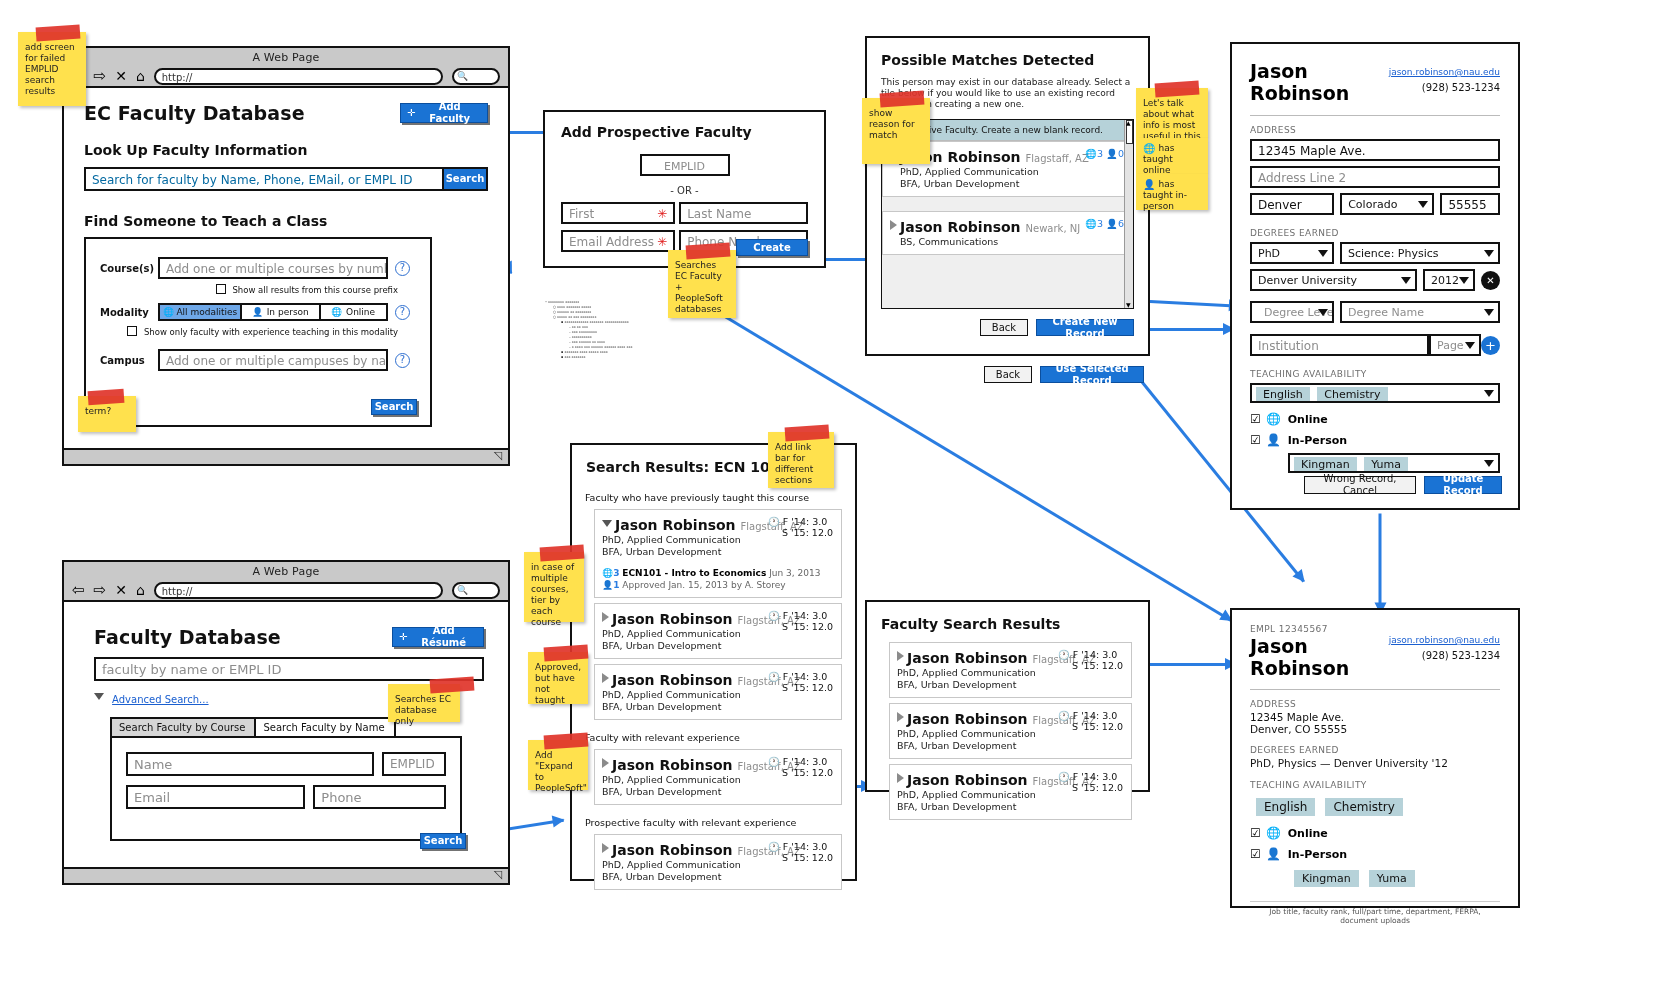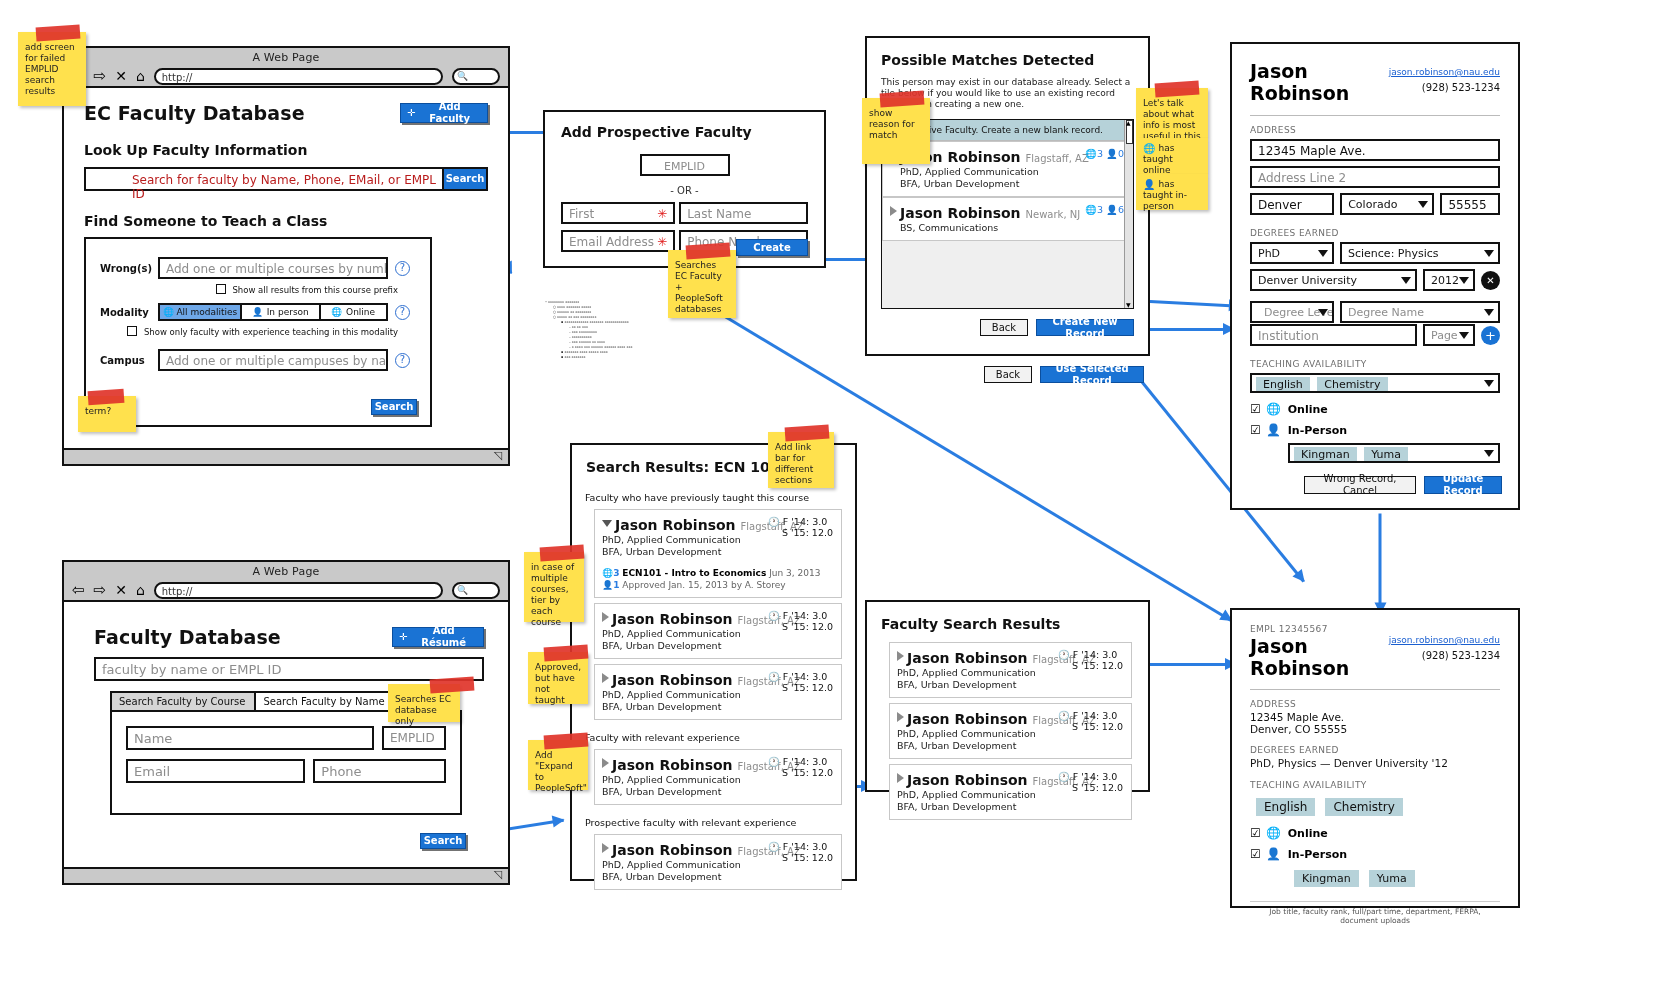--- a/index.html
+++ b/index.html
@@ -139,30 +139,30 @@
       <h1 class="sect">EC Faculty Database</h1>
       <div class="btn-blue" style="width:88px;height:20px;">
         <span>✛</span>
           <span>Add Faculty</span>
       </div>
     </div>
 
     <h2 class="sect" style="margin-top:18px;">Look Up Faculty Information</h2>
 
     <div style="display:flex; margin-top:9px; border:2px solid #111; height:24px;">
-      <div style="flex:1; font-size:12px; color:#b91c1c; padding:4px 6px;margin-left:40px;">Search for faculty by Name, Phone, EMail, or EMPL ID</div>
+      <div style="flex:1; font-size:12px; color:#0369a1; padding:4px 6px;">Search for faculty by Name, Phone, EMail, or EMPL ID</div>
       <div class="btn-blue" style="width:44px; box-shadow:none; border:none; border-left:2px solid #111;">Search</div>
     </div>
 
     <h2 class="sect" style="margin-top:22px;">Find Someone to Teach a Class</h2>
 
     <div class="panel" style="position:relative; left:0; top:8px; width:348px; height:190px; border:2px solid #111;">
 
       <div style="display:flex; align-items:center; padding:18px 0 0 14px;">
-        <div class="lbl" style="width:58px; font-weight:bold; font-size:10px;">Wrong(s)</div>
+        <div class="lbl" style="width:58px; font-weight:bold; font-size:10px;">Course(s)</div>
         <div class="field" style="width:230px;">Add one or multiple courses by number or name</div>
         <div class="helpq" style="margin-left:7px;">?</div>
       </div>
       <div style="text-align:right; padding:5px 32px 0 0; font-size:8.5px; color:#111;">
         <span class="cbx"></span>
         <span style="margin-left:4px;">Show all results from this course prefix</span>
       </div>
 
       <div style="display:flex; align-items:center; padding:8px 0 0 14px;">
         <div class="lbl" style="width:58px; font-weight:bold; font-size:10px;">Modality</div>
@@ -221,20 +221,24 @@
     <div style="display:flex; justify-content:space-between; align-items:center;">
       <h1 class="sect">Faculty Database</h1>
       <div class="btn-blue" style="width:92px;height:20px;">
         <span>✛</span>
           <span>Add Résumé</span>
       </div>
     </div>
 
     <div class="field" style="margin-top:9px; width:100%; height:24px; font-size:13px;">faculty by name or EMPL ID</div>
 
+    <div style="margin-top:7px;">
+      <span class="tri down"></span>
+      <a class="link ul">Advanced Search...</a>
+    </div>
 
     <div class="tabwrap" style="margin-top:10px; margin-left:16px;">
       <div class="tab">Search Faculty by Course</div>
       <div class="tab active" style="margin-left:-2px;">Search Faculty by Name</div>
     </div>
 
     <div class="panel" style="position:relative; left:16px; top:0; width:352px; height:105px;">
       <div style="display:flex; gap:8px; padding:14px 14px 0 14px;">
         <div class="field" style="flex:1; height:24px; font-size:13px;">Name</div>
         <div class="field" style="width:64px; height:24px; font-size:12px;">EMPLID</div>
@@ -302,21 +306,21 @@
   <div style="margin:9px 14px 0 14px; border:1px solid #111; height:190px; position:relative; background:#efefef; overflow:hidden;">
     <div style="background:#b6d2d9; font-size:9px; color:#111; padding:5px 8px; border-bottom:1px solid #bbb;">Prospective Faculty. Create a new blank record.</div>
 
     <div class="res-row" style="background:#fff;">
       <span class="tri"></span><span class="res-name">Jason Robinson</span><span class="res-loc">Flagstaff, AZ</span>
       <div class="res-sub" style="padding-left:10px;">PhD, Applied Communication</div>
       <div class="res-sub" style="padding-left:10px;">BFA, Urban Development</div>
       <div class="res-right"><span>🌐</span><span style="color:#2a7de1;">3</span> <span>👤</span><span style="color:#2a7de1;">0</span></div>
     </div>
 
-    <div class="res-row" style="background:#fff;">
+    <div class="res-row" style="background:#fff;margin-top:14px;">
       <span class="tri"></span><span class="res-name">Jason Robinson</span><span class="res-loc">Newark, NJ</span>
       <div class="res-sub" style="padding-left:10px;">BS, Communications</div>
       <div class="res-right"><span>🌐</span><span style="color:#2a7de1;">3</span> <span>👤</span><span style="color:#2a7de1;">6</span></div>
     </div>
 
 
     <div style="position:absolute; right:0; top:0; bottom:0; width:9px; background:#e3e3e3; border-left:1px solid #999;">
       <div style="position:absolute; top:0; left:1px; width:7px; height:24px; background:#fff; border:1px solid #333;"></div>
       <div style="position:absolute; top:-1px; left:1px; font-size:6px;">▲</div>
       <div style="position:absolute; bottom:0; left:1px; font-size:6px;">▼</div>
@@ -443,21 +447,21 @@
     <div style="display:flex; gap:6px; margin-top:5px; align-items:center;">
       <div class="selbox" style="flex:1.6;"><span>Denver University</span><span class="caret"></span></div>
       <div class="selbox" style="width:52px;"><span>2012</span><span class="caret"></span></div>
       <div style="width:19px;height:19px;border-radius:50%;background:#111;color:#fff;font-size:10px;display:flex;align-items:center;justify-content:center;">✕</div>
     </div>
 
     <div style="display:flex; gap:6px; margin-top:10px;">
       <div class="selbox ph" style="width:84px;padding-left:12px;"><span>Degree Level</span><span class="caret"></span></div>
       <div class="selbox ph" style="flex:1;"><span>Degree Name</span><span class="caret"></span></div>
     </div>
-    <div style="display:flex; gap:6px; margin-top:1px; align-items:center;">
+    <div style="display:flex; margin-top:11px; align-items:center;">
       <div class="field" style="flex:1.6;">Institution</div>
       <div class="selbox ph" style="width:52px;"><span>Page</span><span class="caret"></span></div>
       <div style="width:19px;height:19px;border-radius:50%;background:#1a73d4;color:#fff;font-size:13px;display:flex;align-items:center;justify-content:center;">+</div>
     </div>
 
     <div class="tiny" style="margin-top:13px;">TEACHING AVAILABILITY</div>
     <div class="selbox" style="margin-top:4px; height:20px; padding:2px 18px 2px 4px;">
       <span class="tag">English</span>
       <span class="tag" style="margin-left:4px;">Chemistry</span>
       <span class="caret" style="top:5px;"></span>

